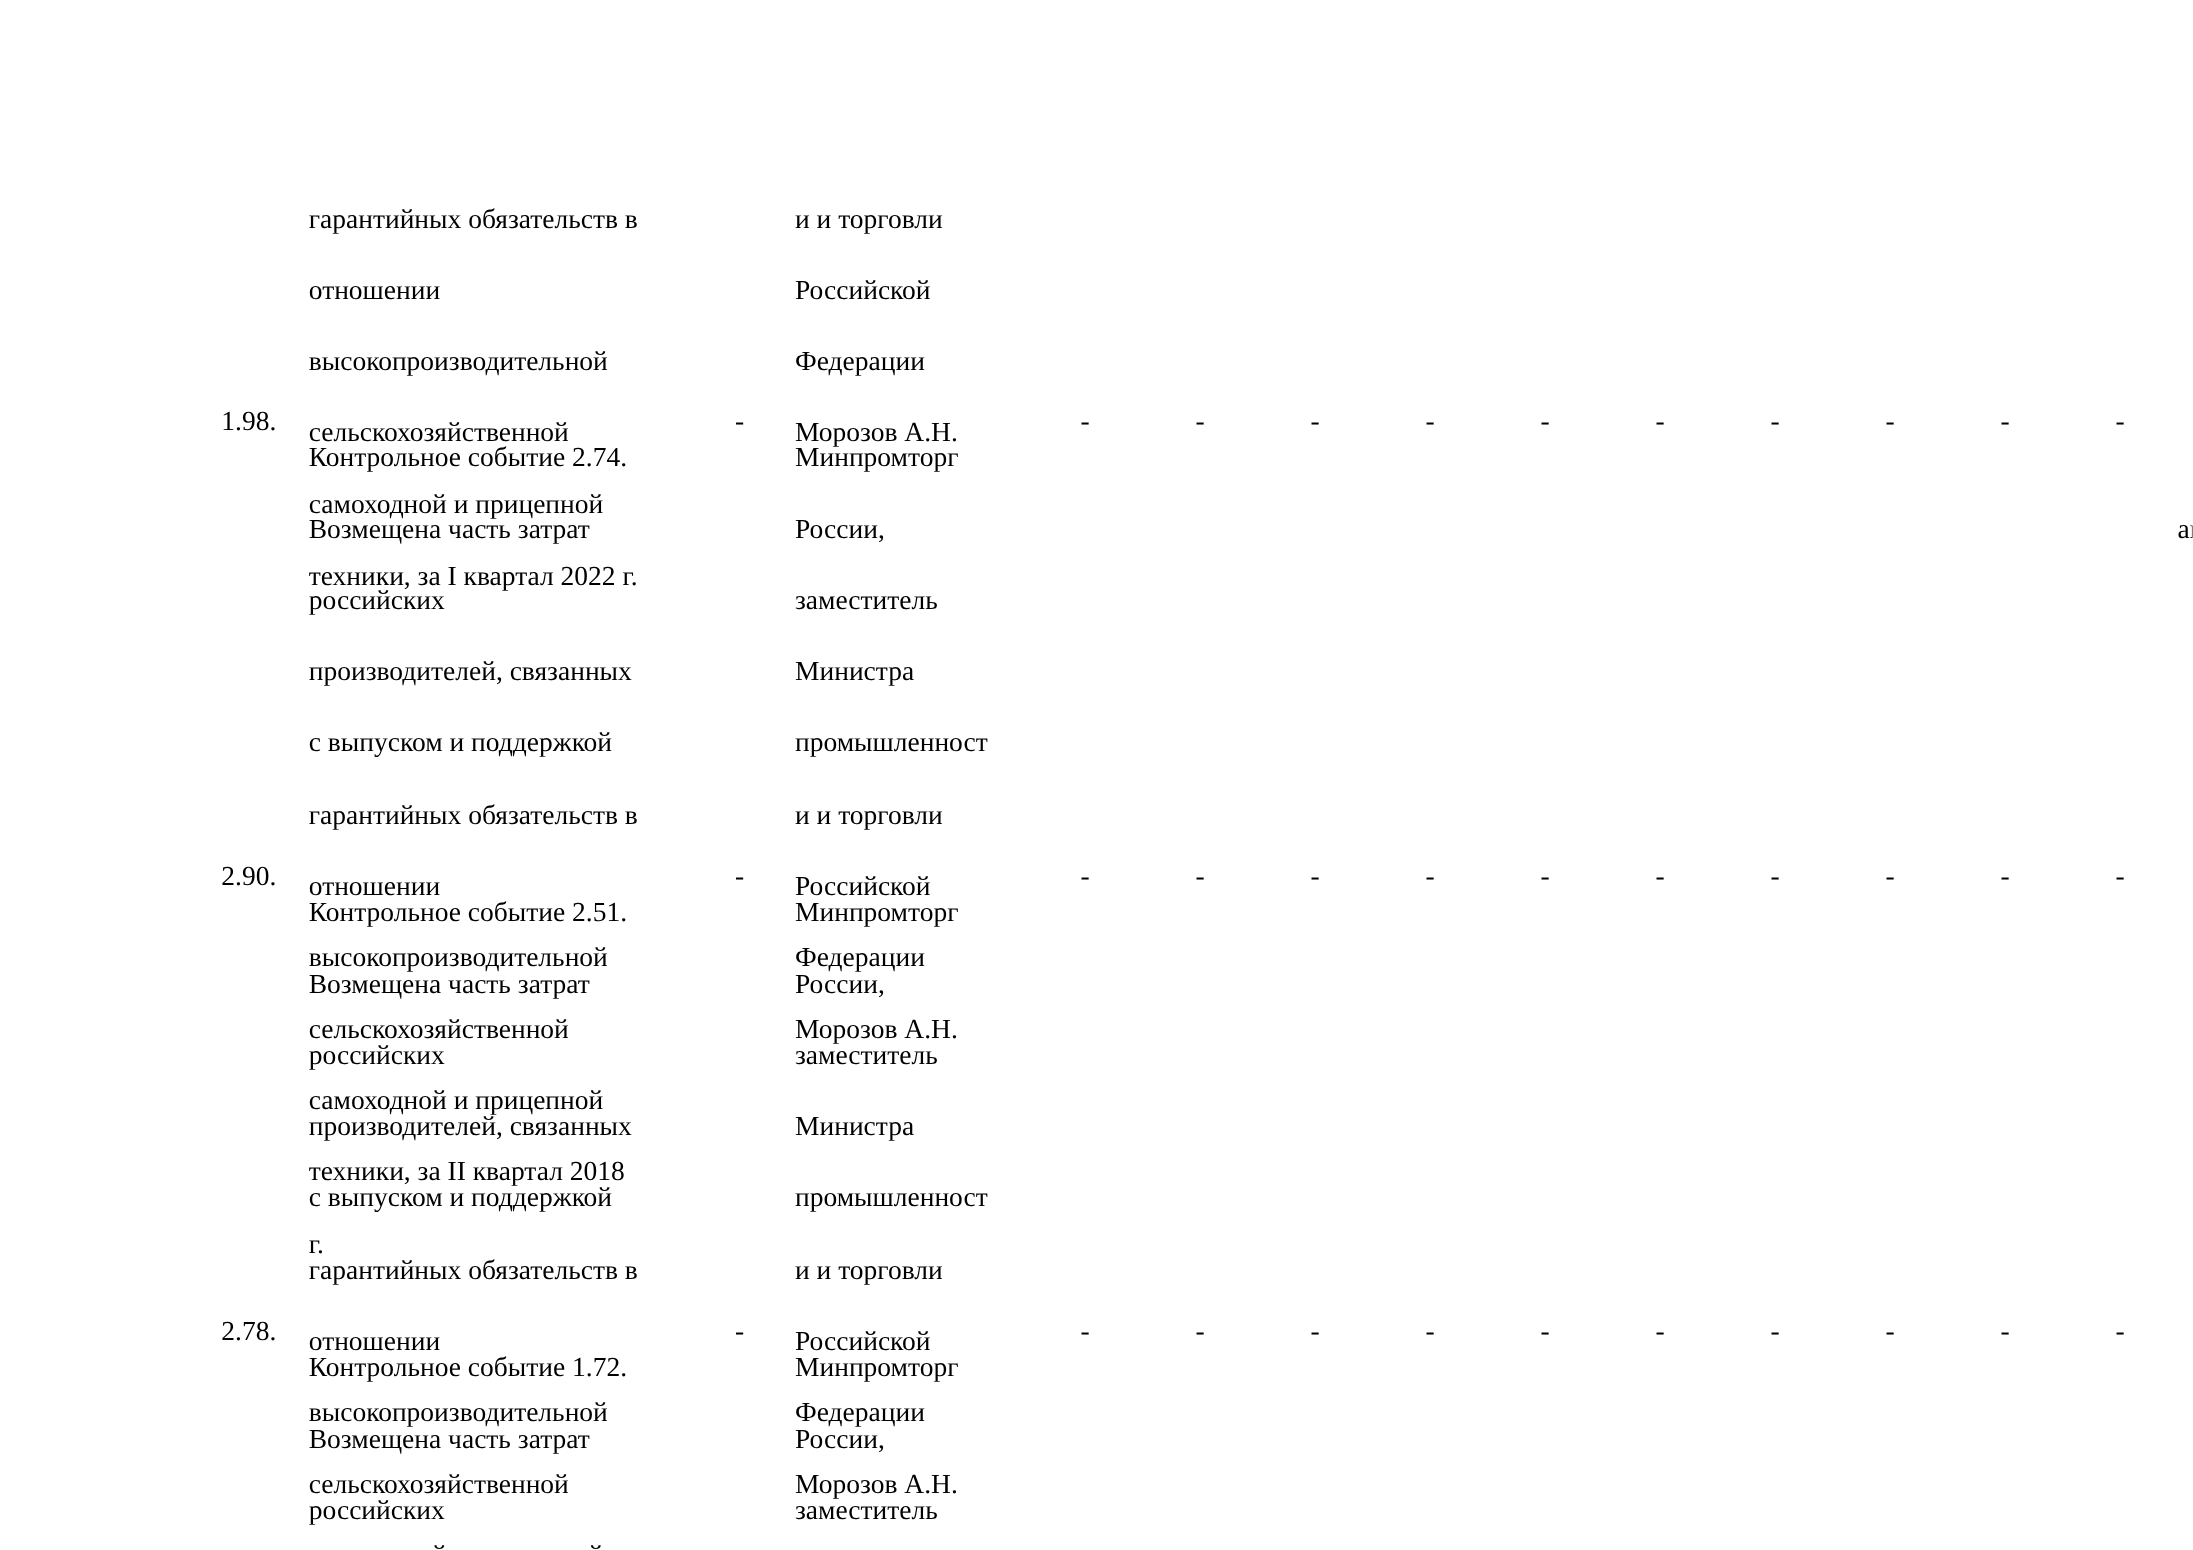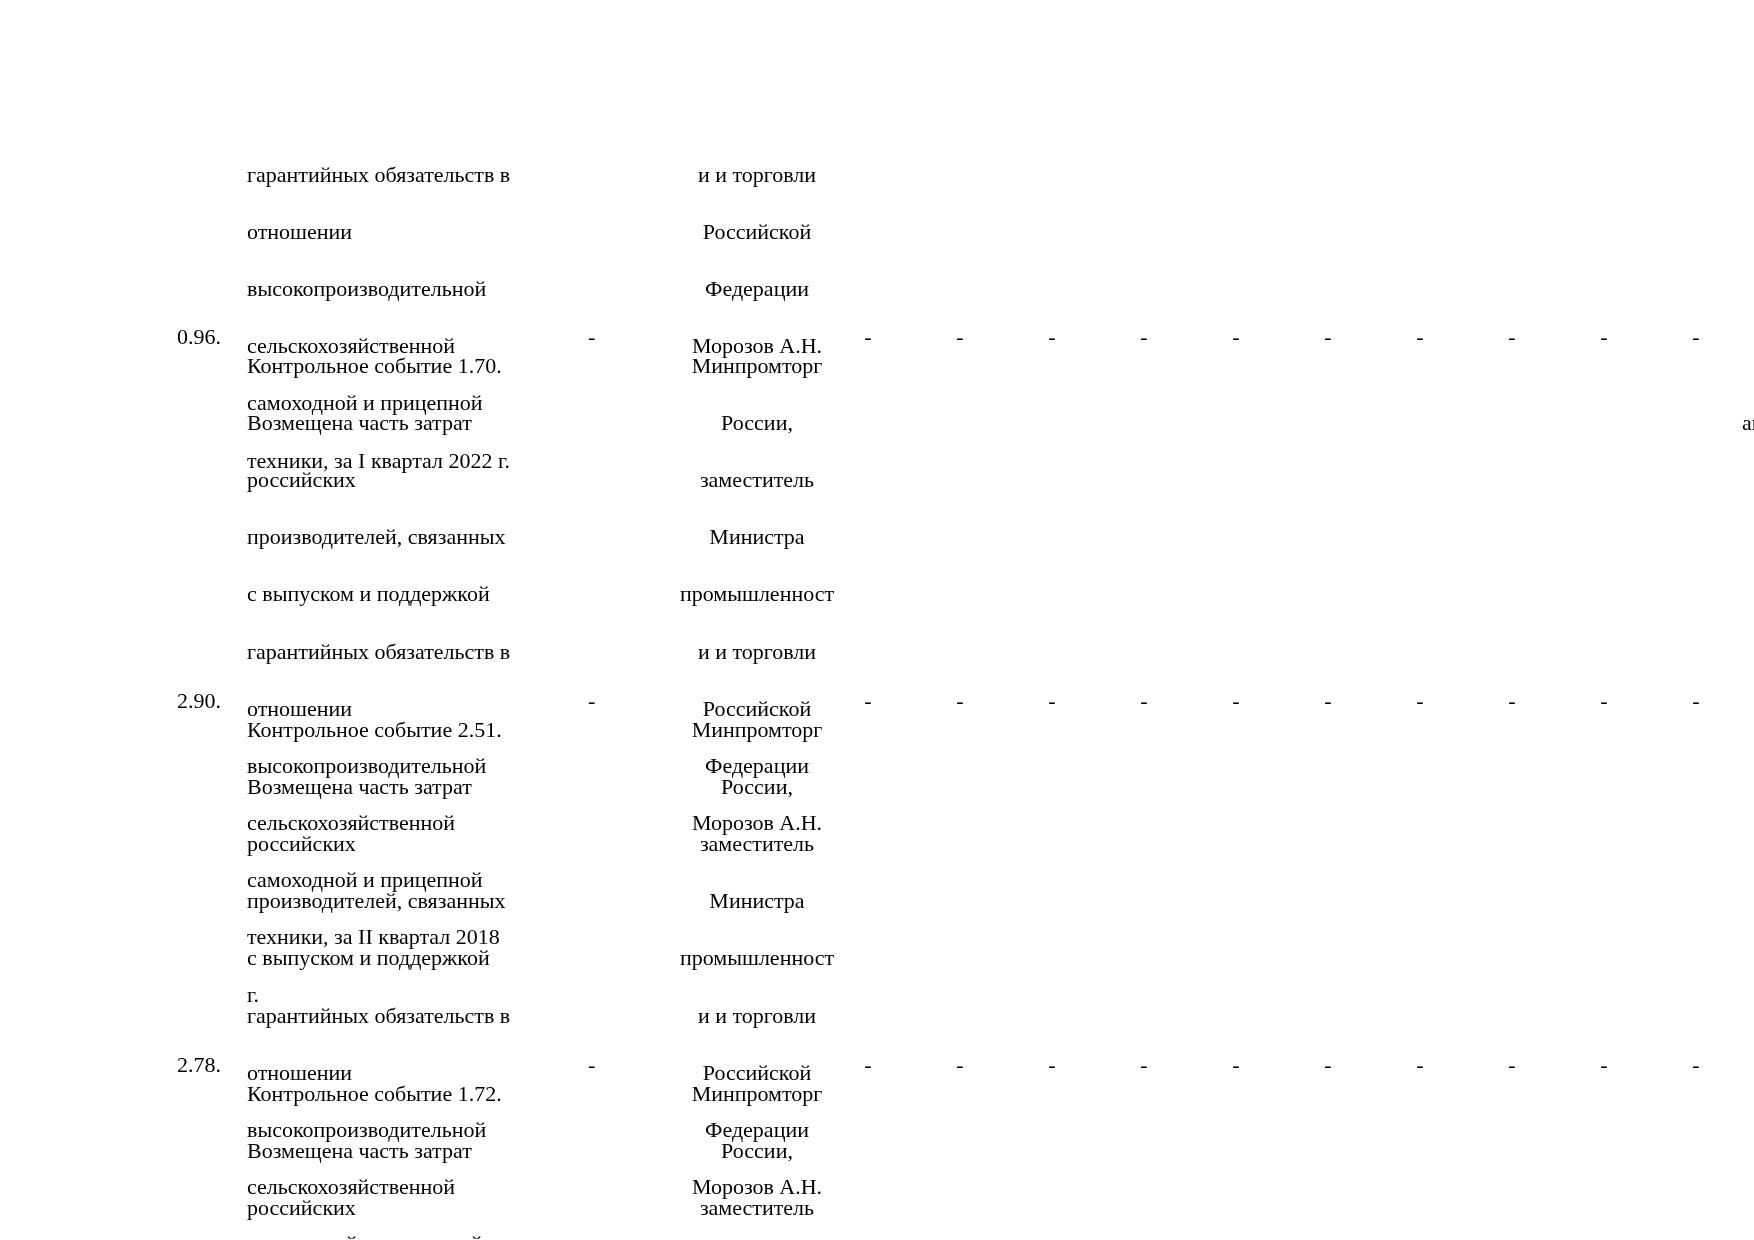--- a/index.html
+++ b/index.html
@@ -32,21 +32,21 @@
     width: 1754px;
   }
   .cell {
     position: absolute;
     top: 0;
     white-space: pre-line;
   }
   .num { left: 157px; }
   .desc { left: 227px; width: 300px; }
   .dash1 { left: 568px; }
-  .resp { left: 647px; width: 180px; text-align: center; }
+  .resp { left: 616px; width: 180px; }
   .dashcol { position: absolute; top: 0; width: 12px; text-align: center; }
   .deadline {
     position: absolute;
     top: 0;
     left: 1718px;
     width: 90px;
     text-align: center;
     white-space: pre-line;
   }
 </style>
@@ -66,23 +66,23 @@
     </div>
     <div class="cell resp">
       <div>и и торговли</div>
       <div>Российской</div>
       <div>Федерации</div>
       <div>Морозов А.Н.</div>
     </div>
   </div>
 
   <div class="row" style="top:323px;">
-    <div class="cell num">0.96.</div>
+    <div class="cell num">1.98.</div>
     <div class="cell desc">
-      <div>Контрольное событие 1.70.</div>
+      <div>Контрольное событие 2.74.</div>
       <div>Возмещена часть затрат</div>
       <div>российских</div>
       <div>производителей, связанных</div>
       <div>с выпуском и поддержкой</div>
       <div>гарантийных обязательств в</div>
       <div>отношении</div>
       <div>высокопроизводительной</div>
       <div>сельскохозяйственной</div>
       <div>самоходной и прицепной</div>
       <div>техники, за II квартал 2018</div>

